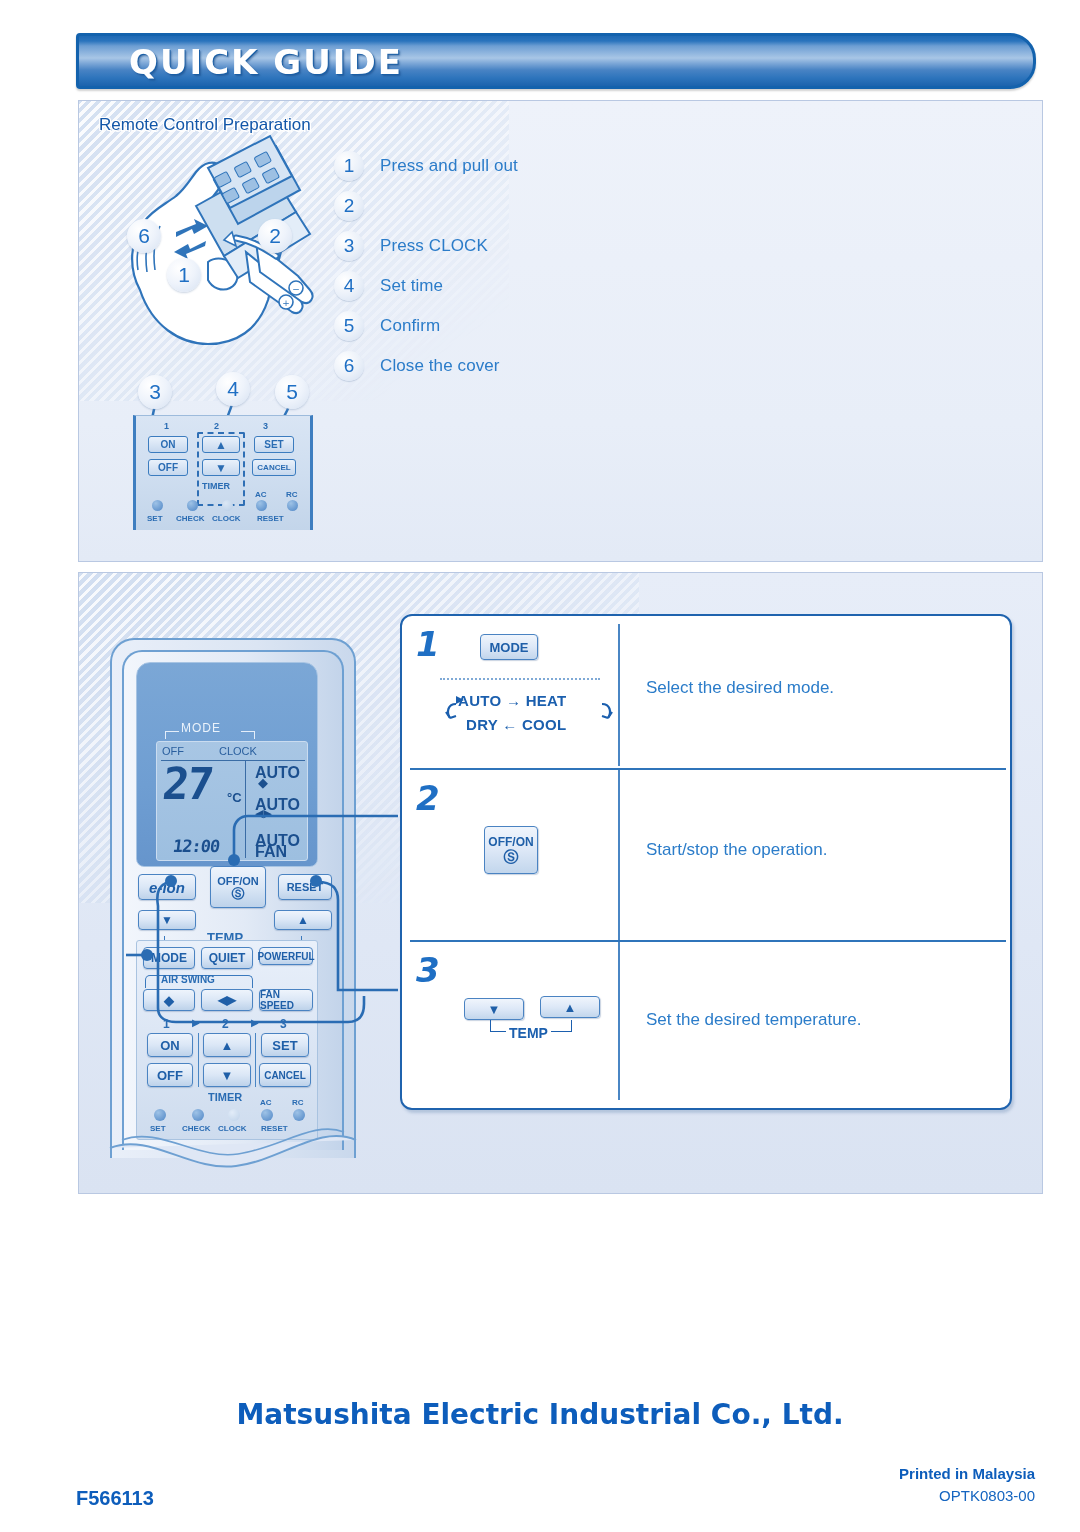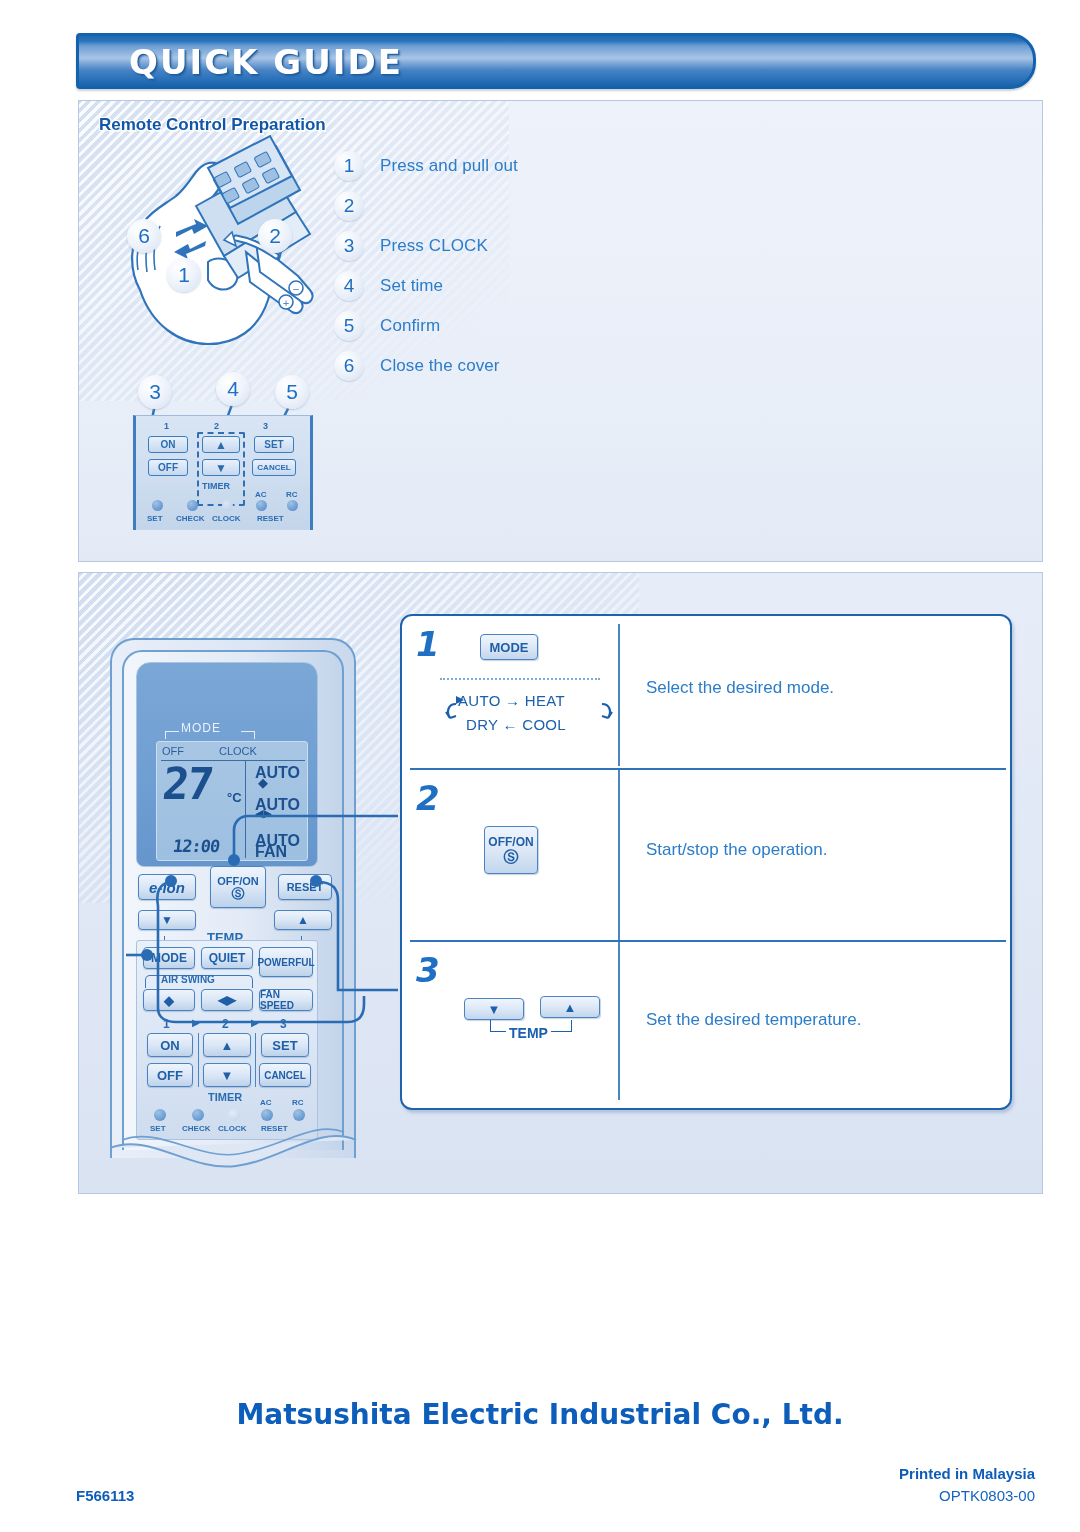--- a/index.html
+++ b/index.html
@@ -48,21 +48,21 @@
     border: 1px solid #b9c8e2;
   }
   .panel-top .hatch-layer {
     position: absolute; left: 0; top: 0; width: 430px; height: 300px;
     -webkit-mask-image: linear-gradient(to bottom right, #000 0%, rgba(0,0,0,.35) 55%, transparent 85%);
             mask-image: linear-gradient(to bottom right, #000 0%, rgba(0,0,0,.35) 55%, transparent 85%);
     opacity: .9;
   }
   .section-title {
     position: absolute; left: 20px; top: 14px;
-    font-size: 17px; font-weight: bold; color: #1256a8;
+    font-size: 17px; font-weight: normal; color: #1256a8;
     text-shadow: 1.5px 1.5px 0 #ffffff, -1px -1px 0 #ffffff,
                  1px -1px 0 #fff, -1px 1px 0 #fff;
     z-index: 5;
   }
 
   
   .steps { position: absolute; left: 255px; top: 45px; width: 620px; }
   .step-row { display: flex; align-items: center; height: 40px; }
   .step-num {
     width: 30px; height: 30px; border-radius: 50%;
@@ -206,21 +206,21 @@
   .tkey {
     border: 1.8px solid #4a83c2; border-radius: 4px;
     background: linear-gradient(to bottom, #f0f5fc 0%, #dde8f7 50%, #c2d6ec 100%);
     color: #1f5fa8; font-weight: bold;
     display: flex; align-items: center; justify-content: center;
     box-shadow: 1px 1px 1px rgba(100,130,170,.35);
   }
   .dotted {
     border-top: 2px dotted #7fa9d6;
   }
-  .modecycle { color: #1b5fae; font-size: 15px; font-weight: normal; letter-spacing: .3px; }
+  .modecycle { color: #1b5fae; font-size: 15px; font-weight: bold; letter-spacing: .3px; }
 
   
   .footer-company {
     position: absolute; left: 0; top: 1398px; width: 1080px; text-align: center;
     font-size: 28px; font-weight: bold; color: #0d5dbb;
     font-family: "DejaVu Sans", sans-serif;
   }
   .footer-web {
     position: absolute; left: 0; top: 1443px; width: 1080px; text-align: center;
     font-size: 15px; color: #1565c0;
@@ -228,21 +228,21 @@
   .footer-printed {
     position: absolute; right: 45px; top: 1465px;
     font-size: 15px; font-weight: bold; color: #0d5dbb;
   }
   .footer-code {
     position: absolute; right: 45px; top: 1487px;
     font-size: 15px; color: #1565c0;
   }
   .footer-fnum {
     position: absolute; left: 76px; top: 1487px;
-    font-size: 15px; font-weight: bold; color: #0d5dbb;
+    font-size: 20px; font-weight: bold; color: #0d5dbb;
   }
 </style>
 </head>
 <body>
 
 <div class="page">
 
   <div class="header-bar">
     <div class="header-title">QUICK GUIDE</div>
   </div>
@@ -409,21 +409,21 @@
     <div class="rbtn" style="left:154px; top:222px; width:54px; height:26px; font-size:11px;">RESET</div>
 
     <div class="rbtn" style="left:14px; top:258px; width:58px; height:20px; font-size:12px;">▼</div>
     <div class="rbtn" style="left:150px; top:258px; width:58px; height:20px; font-size:12px;">▲</div>
     <div class="plabel" style="left:83px; top:278px; font-size:13px;">TEMP</div>
     <div style="position:absolute; left:40px; top:284px; width:138px; height:8px; border-left:1.5px solid #3a79bd; border-right:1.5px solid #3a79bd; border-bottom:1.5px solid #3a79bd;"></div>
 
     <div class="panel-lower">
       <div class="rbtn" style="left:6px; top:6px; width:52px; height:22px; font-size:12px;">MODE</div>
       <div class="rbtn" style="left:64px; top:6px; width:52px; height:22px; font-size:12px;">QUIET</div>
-      <div class="rbtn" style="left:122px; top:6px; width:54px; height:30px; font-size:10px;">POWERFUL</div>
+      <div class="rbtn" style="left:122px; top:6px; width:54px; height:18px; font-size:10px;">POWERFUL</div>
 
       <div style="position:absolute; left:8px; top:34px; width:108px; height:13px; border:1.4px solid #3a79bd; border-bottom:none; border-radius:5px 5px 0 0;"></div>
       <div class="plabel" style="left:24px; top:33px; font-size:10px;">AIR SWING</div>
       <div class="rbtn" style="left:6px; top:48px; width:52px; height:22px; font-size:13px;">◆</div>
       <div class="rbtn" style="left:64px; top:48px; width:52px; height:22px; font-size:12px;">◀▶</div>
       <div class="rbtn" style="left:122px; top:48px; width:54px; height:22px; font-size:10px;">FAN SPEED</div>
 
       <div class="plabel" style="left:26px; top:76px; font-size:12px;">1</div>
       <div class="plabel" style="left:85px; top:76px; font-size:12px;">2</div>
       <div class="plabel" style="left:143px; top:76px; font-size:12px;">3</div>

